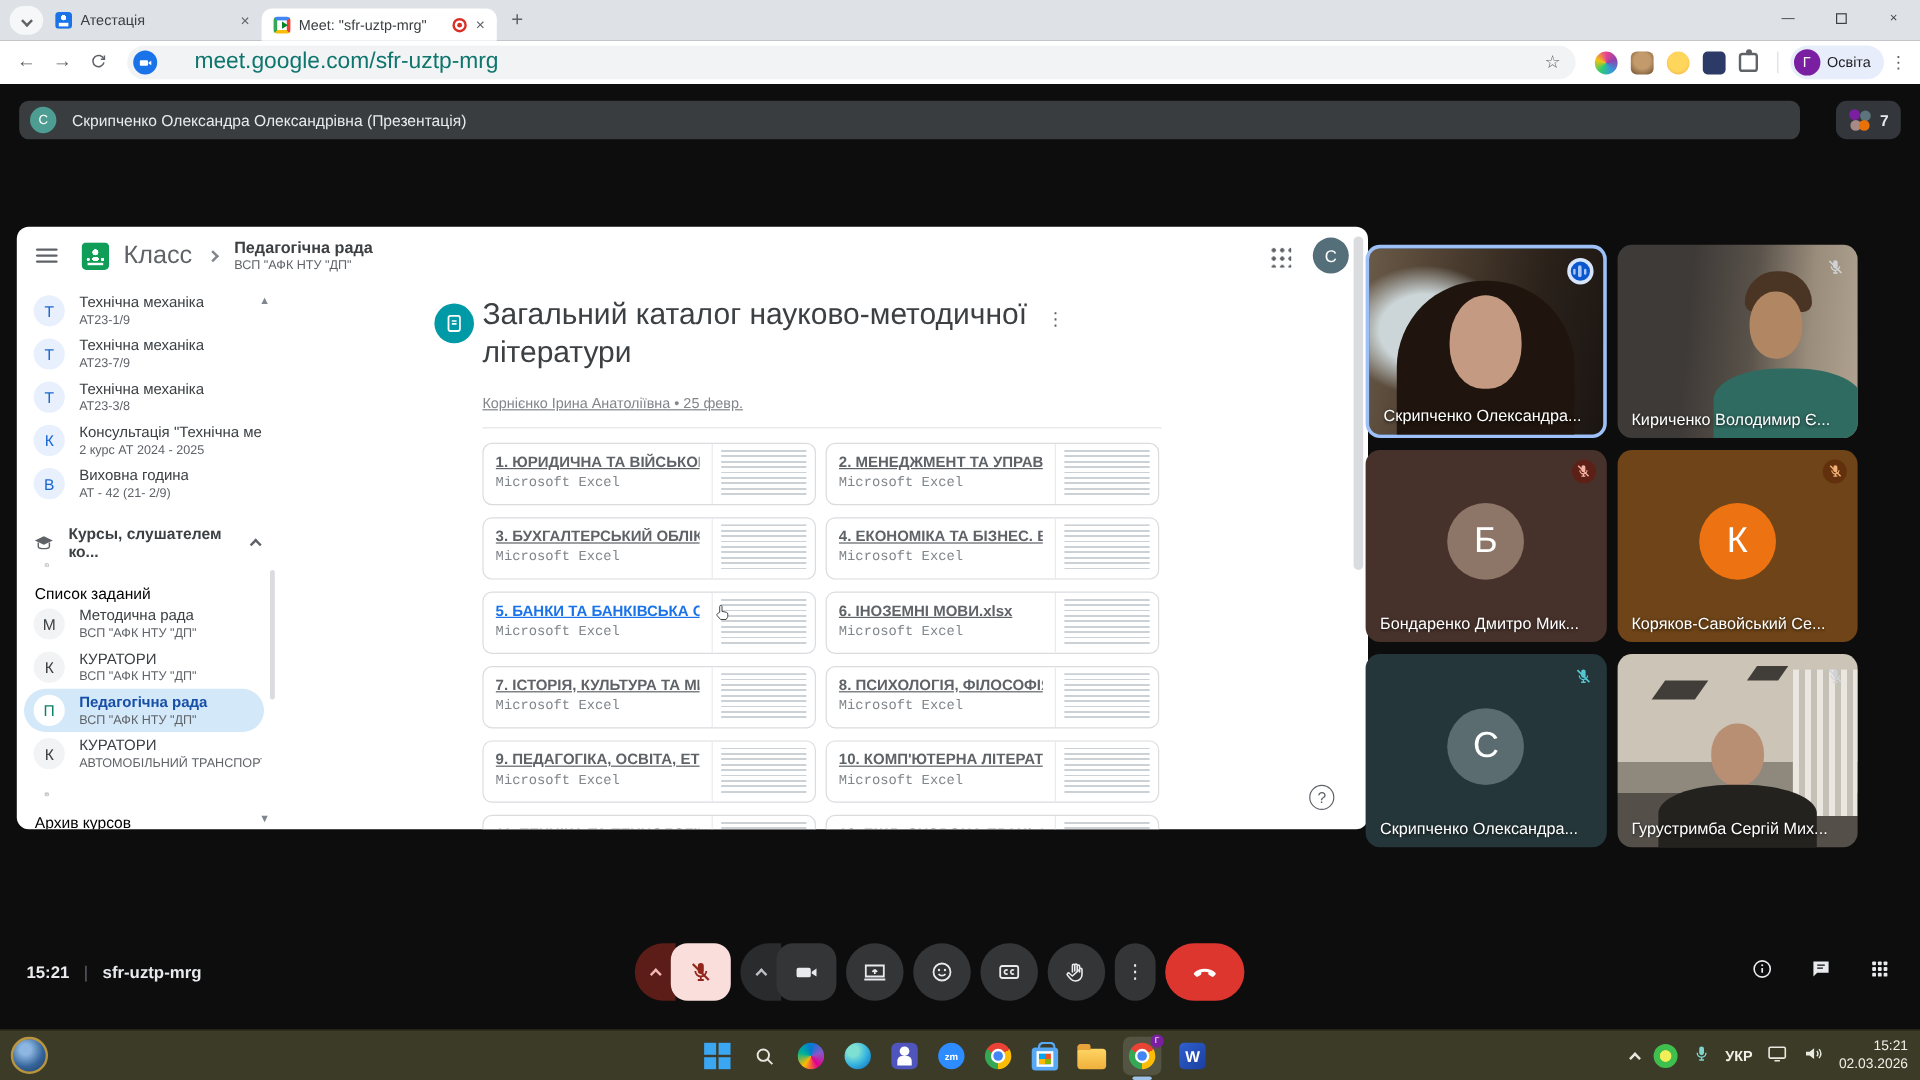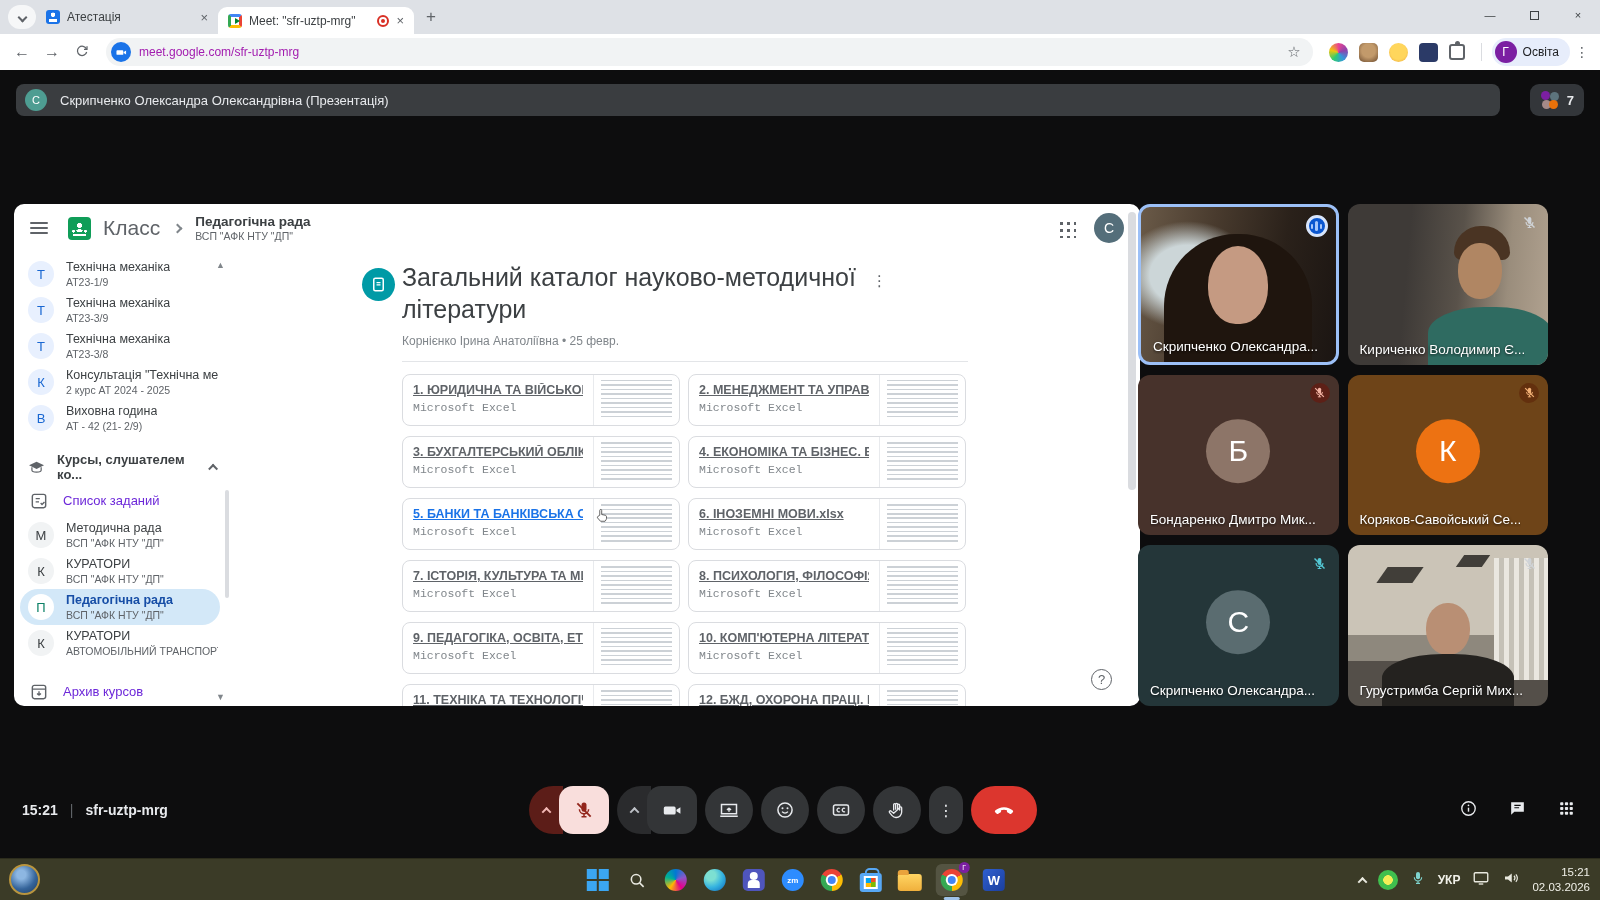--- a/index.html
+++ b/index.html
@@ -32,21 +32,21 @@
   .newtab { font-size:17px; color:#5f6368; margin-left:12px; }
   .win-controls { position:absolute; right:0; top:0; height:30px; display:flex; }
   .win-btn { width:44px; display:flex; align-items:center; justify-content:center; color:#3c4043; font-size:11px; }
   .maxi { width:9px; height:9px; border:1.4px solid #3c4043; }
 
   
   .toolbar { position:absolute; top:34px; left:0; right:0; height:36px; background:#fff; display:flex; align-items:center; padding:0 8px; gap:2px; }
   .nav-ic { width:28px; height:28px; border-radius:50%; color:#5f6368; font-size:16px; display:flex; align-items:center; justify-content:center; }
   .omnibox { flex:1; height:28px; background:#f1f3f4; border-radius:14px; display:flex; align-items:center; gap:8px; padding:0 12px 0 5px; margin:0 8px; }
   .meet-cam-badge { width:20px; height:20px; border-radius:50%; background:#1a73e8; color:#fff; display:flex; align-items:center; justify-content:center; flex:none; }
-  .url-text { font-size:12px; color:#a21caf; flex:1; }
+  .url-text { font-size:19px; color:#0f766e; flex:1;margin-left:23px; }
   .star { color:#5f6368; font-size:15px; }
   .exts { display:flex; align-items:center; gap:11px; margin:0 6px; }
   .ext { width:19px; height:19px; border-radius:50%; }
   .ext.lens { background:conic-gradient(#e84393,#8e44ad,#3498db,#2ecc71,#f1c40f,#e84393); }
   .ext.owl { background:radial-gradient(circle at 50% 40%, #c29a6b 0 45%, #6d4c2f 100%); border-radius:5px; }
   .ext.bee { background:radial-gradient(circle at 50% 45%, #ffd65c 0 55%, #e8a33d 100%); }
   .ext.dark { background:#2b3a67; border-radius:4px; }
   .puzzle { width:16px; height:16px; border:2px solid #5f6368; border-radius:3px; position:relative; }
   .puzzle::before { content:""; position:absolute; left:4px; top:-5px; width:5px; height:5px; border-radius:50%; background:#5f6368; }
   .tb-sep { width:1px; height:18px; background:#dadce0; margin:0 8px; }
@@ -61,21 +61,21 @@
   .banner-avatar { width:22px; height:22px; border-radius:50%; background:#4e9d92; color:#fff; font-size:11px; display:flex; align-items:center; justify-content:center; }
   .participants { position:absolute; right:16px; top:14px; height:32px; border-radius:9px; background:#33363a; display:flex; align-items:center; gap:7px; padding:0 10px; color:#e8eaed; font-size:13px; font-weight:700; }
   .cluster { width:20px; height:20px; position:relative; }
   .cluster i { position:absolute; width:9px; height:9px; border-radius:50%; }
   .cluster i:nth-child(1){ left:1px; top:1px; background:#7b1fa2; }
   .cluster i:nth-child(2){ right:1px; top:2px; background:#5d747d; }
   .cluster i:nth-child(3){ left:2px; bottom:1px; background:#a58a88; }
   .cluster i:nth-child(4){ right:2px; bottom:1px; background:#e8710a; }
 
   
-  .panel { position:absolute; left:14px; top:134px; width:1126px; height:502px; background:#fff; border-radius:10px; overflow:hidden; color:#3c4043; }
+  .panel { position:absolute; left:14px; top:119px; width:1126px; height:502px; background:#fff; border-radius:10px; overflow:hidden; color:#3c4043; }
   .cr-header { height:48px; display:flex; align-items:center; padding:0 16px; gap:12px; }
   .hamburger { width:18px; height:12px; display:flex; flex-direction:column; justify-content:space-between; }
   .hamburger i { height:2px; background:#5f6368; border-radius:1px; }
   .cr-logo { width:23px; height:23px; border-radius:4px; background:#0f9d58; margin-left:8px; flex:none;
     background-image: radial-gradient(circle at 50% 36%, #fff 0 2.4px, transparent 2.7px),
       radial-gradient(ellipse 5px 2.6px at 50% 60%, #fff 0 60%, transparent 65%),
       radial-gradient(circle at 24% 62%, #fff 0 1.2px, transparent 1.5px),
       radial-gradient(circle at 76% 62%, #fff 0 1.2px, transparent 1.5px),
       linear-gradient(#fff,#fff); background-size:100%,100%,100%,100%, 13px 2px; background-position:0 0,0 0,0 0,0 0, 5px 17px; background-repeat:no-repeat; }
   .cr-app { font-size:21px; color:#5f6368; }
@@ -91,32 +91,32 @@
   .sb-item { height:36px; display:flex; align-items:center; gap:12px; padding:0 12px 0 14px; }
   .sb-avatar { width:26px; height:26px; border-radius:50%; background:#e8f0fe; color:#1967d2; font-size:13px; display:flex; align-items:center; justify-content:center; flex:none; }
   .sb-text { display:flex; flex-direction:column; overflow:hidden; }
   .sb-text .l { font-size:12.5px; color:#3c4043; white-space:nowrap; overflow:hidden; line-height:1.25; }
   .sb-text .s { font-size:10.5px; color:#5f6368; white-space:nowrap; overflow:hidden; }
   .sb-item.selected { background:#d3e8f8; border-radius:20px; margin:0 10px 0 6px; padding-left:8px; }
   .sb-item.selected .sb-avatar { background:#fff; color:#0b8066; }
   .sb-item.selected .l { color:#174ea6; font-weight:700; }
   .sb-section { height:34px; display:flex; align-items:center; gap:12px; padding:0 14px; font-size:13px; color:#3c4043; font-weight:700; margin-top:14px; }
   .sb-section .cap { color:#5f6368; }
-  .sb-plain { height:33px; display:flex; align-items:center; gap:14px; padding:0 15px; font-size:13px; color:#6d28d9; }
+  .sb-plain { height:33px; display:flex; align-items:flex-start; gap:14px; padding:0 15px; font-size:13px; color:#000000;flex-direction:column; }
   .sb-plain svg { color:#5f6368; }
   .sb-arrow { position:absolute; right:5px; color:#80868b; font-size:9px; }
   .sb-thumb { position:absolute; right:1px; top:238px; width:4px; height:108px; background:#dadce0; border-radius:2px; }
 
   .cr-main { flex:1; position:relative; }
   .post { position:relative; width:566px; margin:10px auto 0; padding-left:0; }
   .post-icon { position:absolute; left:-40px; top:6px; width:33px; height:33px; border-radius:50%; background:#009aa6; color:#fff; display:flex; align-items:center; justify-content:center; }
   .post-head { display:flex; }
   .post-title { font-size:25px; font-weight:400; color:#3c4043; line-height:1.26; max-width:470px; flex:1; }
   .post-menu { color:#5f6368; font-size:15px; margin-top:10px; }
-  .post-meta { font-size:12px; color:#80868b; margin-top:9px; }
+  .post-meta { font-size:12px; color:#80868b; margin-top:19px;text-decoration:underline; }
   .pdivider { height:1px; background:#e3e5e8; margin:13px 0 12px; }
   .cards { display:grid; grid-template-columns:278px 278px; gap:10px 8px; }
   .card { height:52px; border:1px solid #dadce0; border-radius:8px; display:flex; overflow:hidden; background:#fff; position:relative; }
   .card-text { flex:1; padding:8px 10px; overflow:hidden; }
   .card-title { font-size:12.5px; color:#5f6368; font-weight:700; text-decoration:underline; white-space:nowrap; overflow:hidden; }
   .card-sub { font-size:11.5px; color:#80868b; margin-top:4px;font-family:Liberation Mono, monospace; }
   .card.hovered .card-title { color:#1a73e8; }
   .card-thumb { width:86px; border-left:1px solid #e8eaed; position:relative; flex:none; }
   .card-thumb::before { content:""; position:absolute; inset:5px 7px; 
     background:repeating-linear-gradient(to bottom, #ccd1d6 0 1.5px, transparent 1.5px 4.5px); }
@@ -408,21 +408,21 @@
           <span class="sb-avatar">Т</span>
           <span class="sb-text">
               <span class="l">Технічна механіка</span>
               <span class="s">АТ23-1/9</span>
             </span>
         </div>
         <div class="sb-item">
           <span class="sb-avatar">Т</span>
           <span class="sb-text">
               <span class="l">Технічна механіка</span>
-              <span class="s">АТ23-3/9</span>
+              <span class="s">АТ23-7/9</span>
             </span>
         </div>
         <div class="sb-item">
           <span class="sb-avatar">Т</span>
           <span class="sb-text">
               <span class="l">Технічна механіка</span>
               <span class="s">АТ23-3/8</span>
             </span>
         </div>
         <div class="sb-item">

